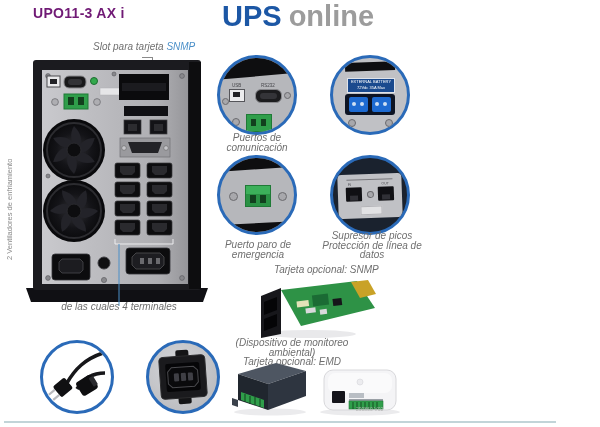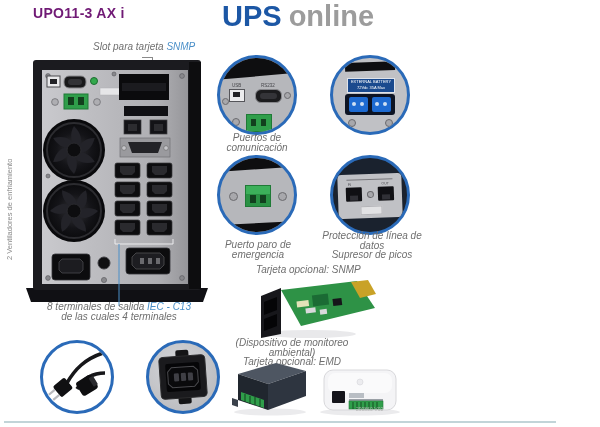--- a/index.html
+++ b/index.html
@@ -177,21 +177,20 @@
 
     <g>
       <rect x="30" y="196" width="38" height="26" rx="3" fill="#0c0c0e" stroke="#333337" stroke-width="0.8"></rect>
       <path d="M40 201 h18 l3 3 v8 l-3 3 h-18 l-3 -3 v-8 z" fill="#1c1c20" stroke="#4a4a4e" stroke-width="0.8"></path>
     </g>
     <circle cx="82" cy="205" r="6" fill="#0f0f11" stroke="#3c3c40"></circle>
     <circle cx="82" cy="222" r="2.6" fill="#88888c" stroke="#55555a" stroke-width="0.6"></circle>
   </svg>
 
   <div class="lbl center" style="left:33px;top:302px;width:172px;">
-    <div><span>8 terminales de salida </span><span class="blue">IEC - C13</span></div>
     <div>de las cuales 4 terminales</div>
   </div>
 
   <div class="circle" style="left:217px;top:55px;background:#b6b7bb;">
     <div class="band" style="top:-7px;left:-10px;width:100px;height:25px;transform:rotate(-5deg);"></div>
     <div class="tiny" style="left:12px;top:25px;">USB</div>
     <div class="abs" style="left:9px;top:31px;width:14px;height:11px;background:#ececee;border:1px solid #55555a;">
       <div class="abs" style="left:3px;top:2px;width:7px;height:5px;background:#222226;"></div>
     </div>
     <div class="tiny" style="left:41px;top:25px;">RS232</div>
@@ -250,25 +249,25 @@
         <div class="abs" style="left:4px;top:8px;width:8px;height:5px;background:#303036;"></div>
       </div>
       <div class="abs" style="left:40px;top:13px;width:16px;height:14px;background:#101014;border-radius:1px;">
         <div class="abs" style="left:4px;top:8px;width:8px;height:5px;background:#303036;"></div>
       </div>
       <div class="screw" style="left:29px;top:17px;width:5px;height:5px;"></div>
       <div class="abs" style="left:22px;top:32px;width:20px;height:7px;background:#e2e2e4;border:1px solid #b4b4b8;"></div>
     </div>
   </div>
   <div class="lbl center" style="left:313px;top:231px;width:118px;">
+    <div>Supresor de picos</div>
     <div>Protección de línea de datos</div>
-    <div>Supresor de picos</div>
-  </div>
-
-  <div class="lbl" style="left:256px;top:265px;">Tarjeta opcional:  SNMP</div>
+  </div>
+
+  <div class="lbl" style="left:274px;top:265px;">Tarjeta opcional:  SNMP</div>
   <svg class="abs" style="left:255px;top:276px;" width="130" height="64" viewBox="0 0 130 64">
     <ellipse cx="55" cy="58" rx="46" ry="4" fill="#e9e9eb"></ellipse>
     <polygon points="26,14 102,5 120,32 46,50" fill="#2e9246"></polygon>
     <polygon points="96,6 113,4 121,18 105,22" fill="#c9a227"></polygon>
     <g transform="rotate(-7 70 28)">
       <rect x="58" y="18" width="16" height="11" fill="#1b6b34"></rect>
       <rect x="78" y="24" width="9" height="7" fill="#16161a"></rect>
       <rect x="50" y="30" width="10" height="5" fill="#d9d9db"></rect>
       <rect x="64" y="33" width="7" height="5" fill="#d9d9db"></rect>
       <rect x="42" y="22" width="12" height="6" fill="#e2e2b8"></rect>

